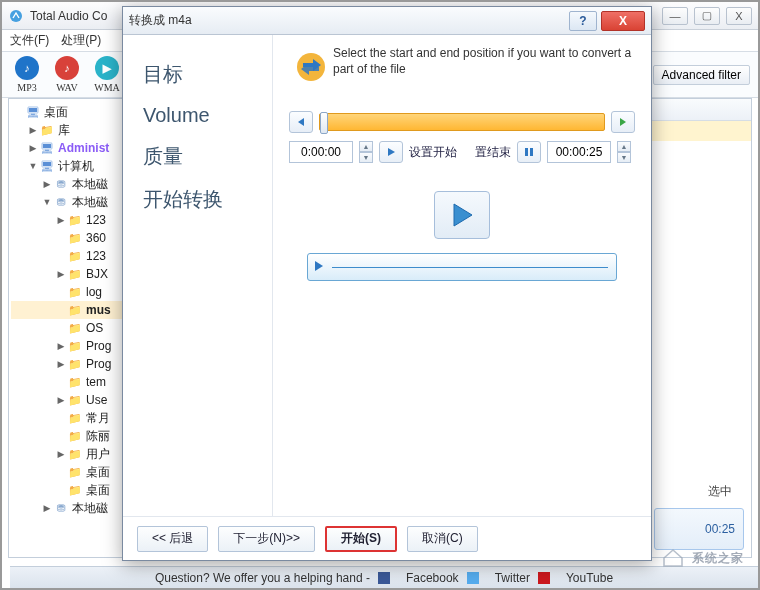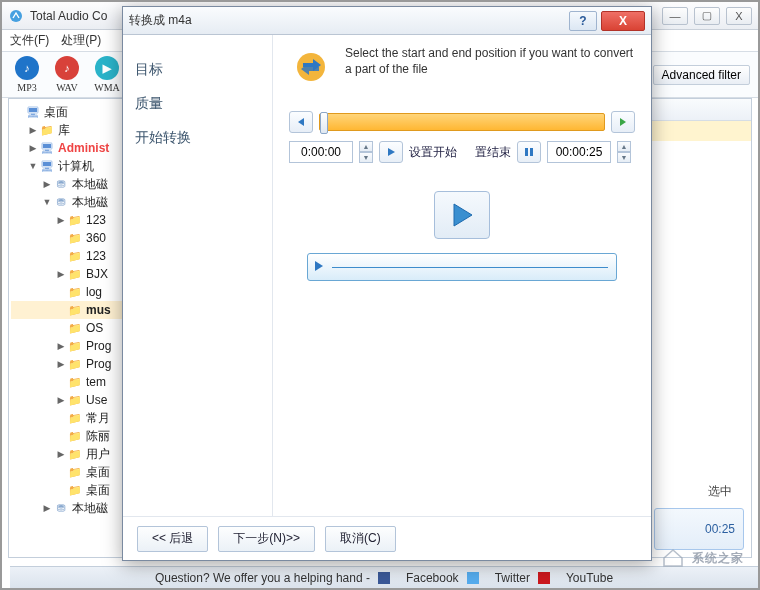--- a/index.html
+++ b/index.html
@@ -54,25 +54,25 @@
 
 .dialog { position:absolute; left:120px; top:4px; width:530px; height:555px; background:#fff; border:1px solid #7a8aa0; box-shadow:0 4px 18px rgba(0,0,0,0.35); z-index:20; display:flex; flex-direction:column; }
 .dlg-title { height:28px; background:linear-gradient(#fafcfe,#e6ecf3); display:flex; align-items:center; padding:4px 6px; border-bottom:1px solid #bac5d3; }
 .dlg-title .t { color:#333; }
 .dlg-title .btns { margin-left:auto; display:flex; }
 .dlg-title .hb { width:28px; height:20px; border:1px solid #9fb4cf; background:linear-gradient(#f5f9fd,#dce7f3); display:flex; align-items:center; justify-content:center; color:#2a5a99; font-weight:bold; border-radius:2px; margin-right:4px; }
 .dlg-title .xb { width:44px; height:20px; background:linear-gradient(#ef7066,#d94334); border:1px solid #b23228; color:#fff; display:flex; align-items:center; justify-content:center; font-weight:bold; border-radius:2px; }
 
 .dlg-body { flex:1; display:flex; }
 .dlg-side { width:150px; background:#fff; border-right:1px solid #e2e7ee; padding:18px 0; }
-.side-item { padding:8px 12px; color:#3d566e; font-size:14px; }
+.side-item { padding:8px 20px; color:#3d566e; font-size:20px; }
 .side-item.active { background:linear-gradient(#ffb733,#ff9a1a); color:#fff; font-weight:bold; }
 
 .dlg-main { flex:1; padding:10px 16px; position:relative; }
-.hint-row { display:flex; gap:12px; align-items:flex-start; }
+.hint-row { display:flex; align-items:flex-start; }
 .hint-icon { width:44px; height:44px; }
 .hint-text { color:#333; line-height:1.35; font-size:12px; }
 
 .seek-row { margin-top:22px; display:flex; align-items:center; gap:6px; }
 .nav-btn { width:24px; height:22px; border:1px solid #b3c4d9; background:linear-gradient(#fbfdff,#e7eef7); border-radius:3px; display:flex; align-items:center; justify-content:center; }
 .seek-track { flex:1; height:18px; background:linear-gradient(#ffd57a,#ffb733); border:1px solid #e09a1e; border-radius:2px; position:relative; }
 .seek-handle { position:absolute; left:0; top:-2px; width:8px; height:22px; background:linear-gradient(#fff,#e0e8f1); border:1px solid #8ca7c8; border-radius:2px; }
 
 .time-row { margin-top:8px; display:flex; align-items:center; gap:6px; }
 .time-box { width:64px; height:22px; border:1px solid #b3c4d9; display:flex; align-items:center; justify-content:center; background:#fff; }
@@ -137,21 +137,21 @@
           <span class="txt">桌面</span>
         </div>
         <div class="tree-row d2">
           <span class="twisty">▶</span>
           <span class="icon folder">📁</span>
           <span class="txt">库</span>
         </div>
         <div class="tree-row d2">
           <span class="twisty">▶</span>
           <span class="icon comp">🖥</span>
-          <span class="txt" style="font-weight:bold;color:#ef4444">Administ</span>
+          <span class="txt" style="font-weight:bold;color:#8b5cf6">Administ</span>
         </div>
         <div class="tree-row d2">
           <span class="twisty">▼</span>
           <span class="icon comp">🖥</span>
           <span class="txt">计算机</span>
         </div>
         <div class="tree-row d3">
           <span class="twisty">▶</span>
           <span class="icon drive">⛃</span>
           <span class="txt">本地磁</span>
@@ -294,20 +294,21 @@
   <div class="dlg-title">
     <span class="t">转换成 m4a</span>
     <div class="btns">
       <div class="hb">?</div>
       <div class="xb">X</div>
     </div>
   </div>
   <div class="dlg-body">
     <div class="dlg-side" id="dlg-side">
         <div class="side-item">目标</div>
+        <div class="side-item">Volume</div>
         <div class="side-item">质量</div>
         <div class="side-item">开始转换</div>
       </div>
     <div class="dlg-main">
       <div class="hint-row">
         <div class="hint-icon">
           <svg width="44" height="44" viewBox="0 0 44 44">
               <circle cx="22" cy="22" r="14" fill="#f3b53c"></circle>
               <path d="M14 18 L24 18 L24 14 L32 20 L24 26 L24 22 L14 22 Z" fill="#2f78c2"></path>
               <path d="M30 26 L20 26 L20 30 L12 24 L20 18 L20 22 L30 22 Z" fill="#2f78c2" opacity="0.85"></path>
@@ -369,20 +370,21 @@
         <span class="pmark"><svg width="10" height="12">
               <path d="M1 1 L9 6 L1 11 Z" fill="#2f78c2"></path>
             </svg></span>
         <div class="line"></div>
       </div>
     </div>
   </div>
   <div class="dlg-buttons">
     <button class="btn">&lt;&lt; 后退</button>
     <button class="btn">下一步(N)&gt;&gt;</button>
+    <button class="btn primary">开始(S)</button>
     <button class="btn">取消(C)</button>
   </div>
 </div>
 
 <div class="watermark">
   <svg width="26" height="26" viewBox="0 0 26 26" style="opacity:.7">
       <path d="M4 14 L13 6 L22 14 L22 22 L4 22 Z" fill="none" stroke="#9aa6b6" stroke-width="1.6"></path>
     </svg>
   <span>系统之家</span>
 </div>

